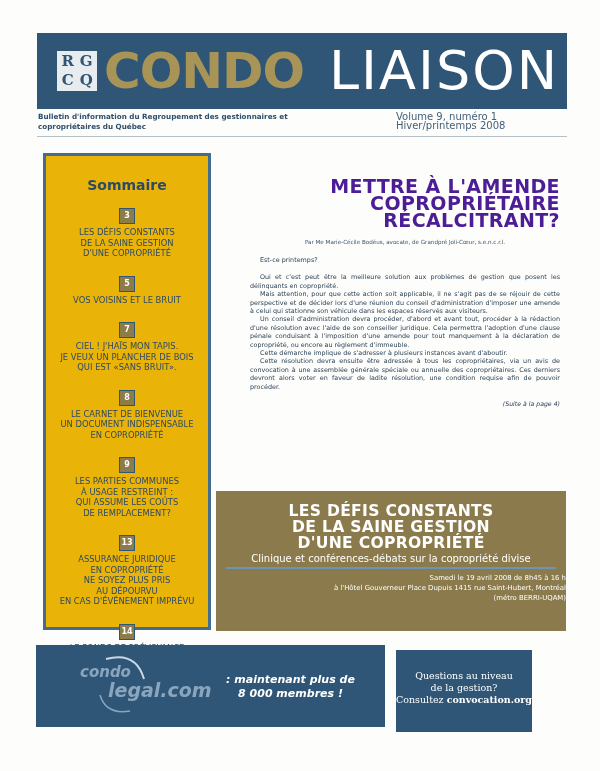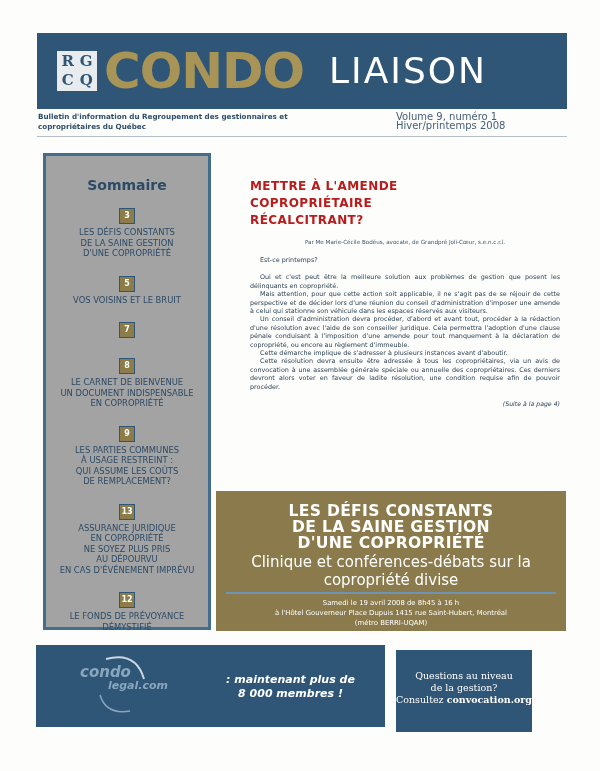--- a/index.html
+++ b/index.html
@@ -20,90 +20,90 @@
     display: flex; align-items: center; justify-content: center;
     font-family: "DejaVu Serif", serif; font-weight: bold; font-size: 15px; color: #2f5676; line-height: 1;
   }
   .title-condo {
     position: absolute; left: 67px; top: 8px;
     font-family: "DejaVu Sans", sans-serif; font-weight: bold; font-size: 50px; color: #a89456;
     letter-spacing: -1px; line-height: 60px;
   }
   .title-liaison {
     position: absolute; left: 292px; top: 8px;
-    font-family: "DejaVu Sans", sans-serif; font-weight: normal; font-size: 36px; color: #ffffff;
+    font-family: "DejaVu Sans", sans-serif; font-weight: normal; font-size: 54px; color: #ffffff;
     letter-spacing: 2px; line-height: 60px;
   }
   .subtitle {
     position: absolute; left: 38px; top: 112px; width: 300px;
     font-size: 7.2px; font-weight: bold; color: #2f4f6b; line-height: 10px;
   }
   .volume {
     position: absolute; left: 396px; top: 112px; width: 150px;
     font-size: 10px; color: #44607a; line-height: 9px;
   }
   .rule {
     position: absolute; left: 37px; top: 136px; width: 530px; height: 1px; background: #b6c0c8;
   }
   .sommaire {
     position: absolute; left: 43px; top: 153px; width: 168px; height: 477px;
-    background: #a3a3a3; border: 3px solid #436d8e; box-sizing: border-box;
+    background: #eab308; border: 3px solid #436d8e; box-sizing: border-box;
     text-align: center;
   }
   .sommaire h2 {
     margin: 21px 0 10px; font-size: 14px; font-weight: bold; color: #2c4a66;
   }
   .toc-item { margin-bottom: 12px; cursor: pointer; }
   .toc-badge {
     display: inline-block; width: 14px; height: 14px; line-height: 14px;
     background: #8b7c49; color: #fff; border: 1.5px solid #2f5676;
     font-size: 8px; font-weight: bold; margin-bottom: 3px;
   }
   .toc-text {
     font-size: 8.4px; line-height: 10.5px; color: #2c4a66; text-transform: uppercase;
     white-space: pre-line; padding: 0 4px;
   }
   .article {
     position: absolute; left: 250px; top: 178px; width: 310px;
   }
   .article h1 {
-    margin: 0; text-align: left; font-size: 12px; line-height: 17px; font-weight: bold;
-    color: #b91c1c; white-space: pre-line; letter-spacing: 0.4px;
+    margin: 0; text-align: right; font-size: 19px; line-height: 17px; font-weight: bold;
+    color: #4c1d95; white-space: pre-line; letter-spacing: 0.4px;
   }
   .byline {
     text-align: center; font-size: 5.6px; color: #3b556e; margin-top: 10px;
   }
   .body-text {
     margin-top: 11px; font-size: 6.4px; line-height: 8.4px; color: #2d4357; text-align: justify;
   }
   .body-text p { margin: 0; text-indent: 10px; }
   .body-text p.q { text-indent: 0; margin-bottom: 9px; padding-left: 10px; }
   .suite { text-align: right; font-style: italic; font-size: 6.2px; margin-top: 9px; color: #2d4357; }
   .event {
     position: absolute; left: 216px; top: 491px; width: 350px; height: 140px;
     background: #8b7b4c; text-align: center; color: #fff;
   }
   .event h3 {
     margin: 12px 0 0; font-size: 15.6px; line-height: 16px; font-weight: bold; white-space: pre-line; letter-spacing: 0.3px;
   }
-  .event .sub { font-size: 15px; margin-top: 2px; }
+  .event .sub { font-size: 10px; margin-top: 2px; }
   .event .divider { height: 2px; background: #6d93b6; margin: 3px 10px 4px; }
-  .event .details { font-size: 6.9px; line-height: 10px; white-space: pre-line; }
+  .event .details { font-size: 6.9px; line-height: 10px; white-space: pre-line; text-align: right; }
   .promo-left {
     position: absolute; left: 36px; top: 645px; width: 349px; height: 82px; background: #2f5676;
     cursor: pointer;
   }
   .promo-left .arc {
     position: absolute; left: 50px; top: 10px; width: 70px; height: 62px;
   }
   .promo-left .condo {
     position: absolute; left: 44px; top: 18px; font-style: italic; font-weight: bold; font-size: 15px; color: #8aa6bf;
   }
   .promo-left .legal {
-    position: absolute; left: 72px; top: 34px; font-style: italic; font-weight: bold; font-size: 11px; color: #8aa6bf;
+    position: absolute; left: 72px; top: 34px; font-style: italic; font-weight: bold; font-size: 19px; color: #8aa6bf;
   }
   .promo-left .msg {
     position: absolute; left: 167px; top: 28px; width: 175px;
     font-style: italic; font-weight: bold; font-size: 11px; color: #fff; line-height: 14px; white-space: pre-line; text-align: center;
   }
   .promo-right {
     position: absolute; left: 396px; top: 650px; width: 136px; height: 82px; background: #2f5676;
     color: #fff; text-align: center; font-family: "DejaVu Serif", serif; font-size: 9.5px; line-height: 12px;
     cursor: pointer;
   }
@@ -138,20 +138,23 @@
     <div class="toc-text">Les défis constants
 de la saine gestion
 d'une copropriété</div>
   </div>
   <div class="toc-item">
     <div class="toc-badge">5</div>
     <div class="toc-text">Vos voisins et le bruit</div>
   </div>
   <div class="toc-item">
     <div class="toc-badge">7</div>
+    <div class="toc-text">Ciel ! J'haïs mon tapis.
+Je veux un plancher de bois
+qui est «sans bruit».</div>
   </div>
   <div class="toc-item">
     <div class="toc-badge">8</div>
     <div class="toc-text">Le carnet de bienvenue
 un document indispensable
 en copropriété</div>
   </div>
   <div class="toc-item">
     <div class="toc-badge">9</div>
     <div class="toc-text">Les parties communes
@@ -161,21 +164,21 @@
   </div>
   <div class="toc-item">
     <div class="toc-badge">13</div>
     <div class="toc-text">Assurance juridique
 en copropriété
 ne soyez plus pris
 au dépourvu
 en cas d'événement imprévu</div>
   </div>
   <div class="toc-item">
-    <div class="toc-badge">12</div>
+    <div class="toc-badge">14</div>
     <div class="toc-text">Le fonds de prévoyance
 démystifié</div>
   </div>
 </div>
 
 <div class="article">
   <h1>METTRE À L'AMENDE
 COPROPRIÉTAIRE
 RÉCALCITRANT?</h1>
   <div class="byline">Par Me Marie-Cécile Bodéus, avocate, de Grandpré Joli-Cœur, s.e.n.c.r.l.</div>

